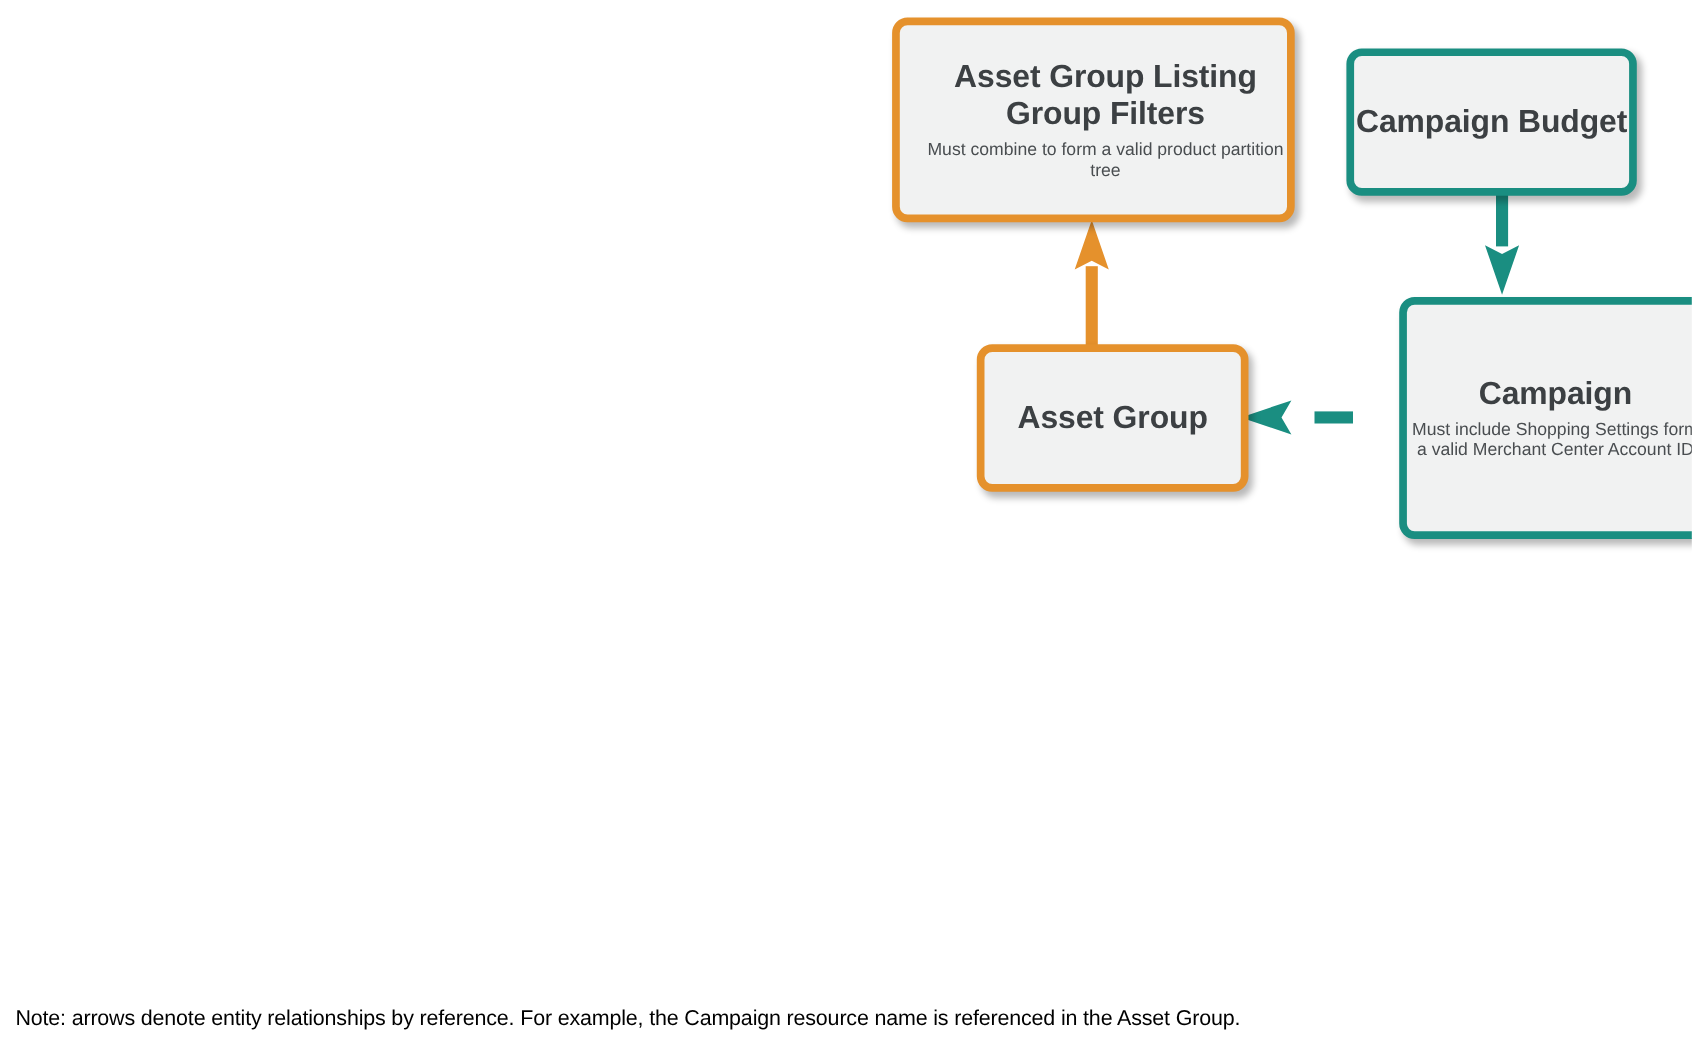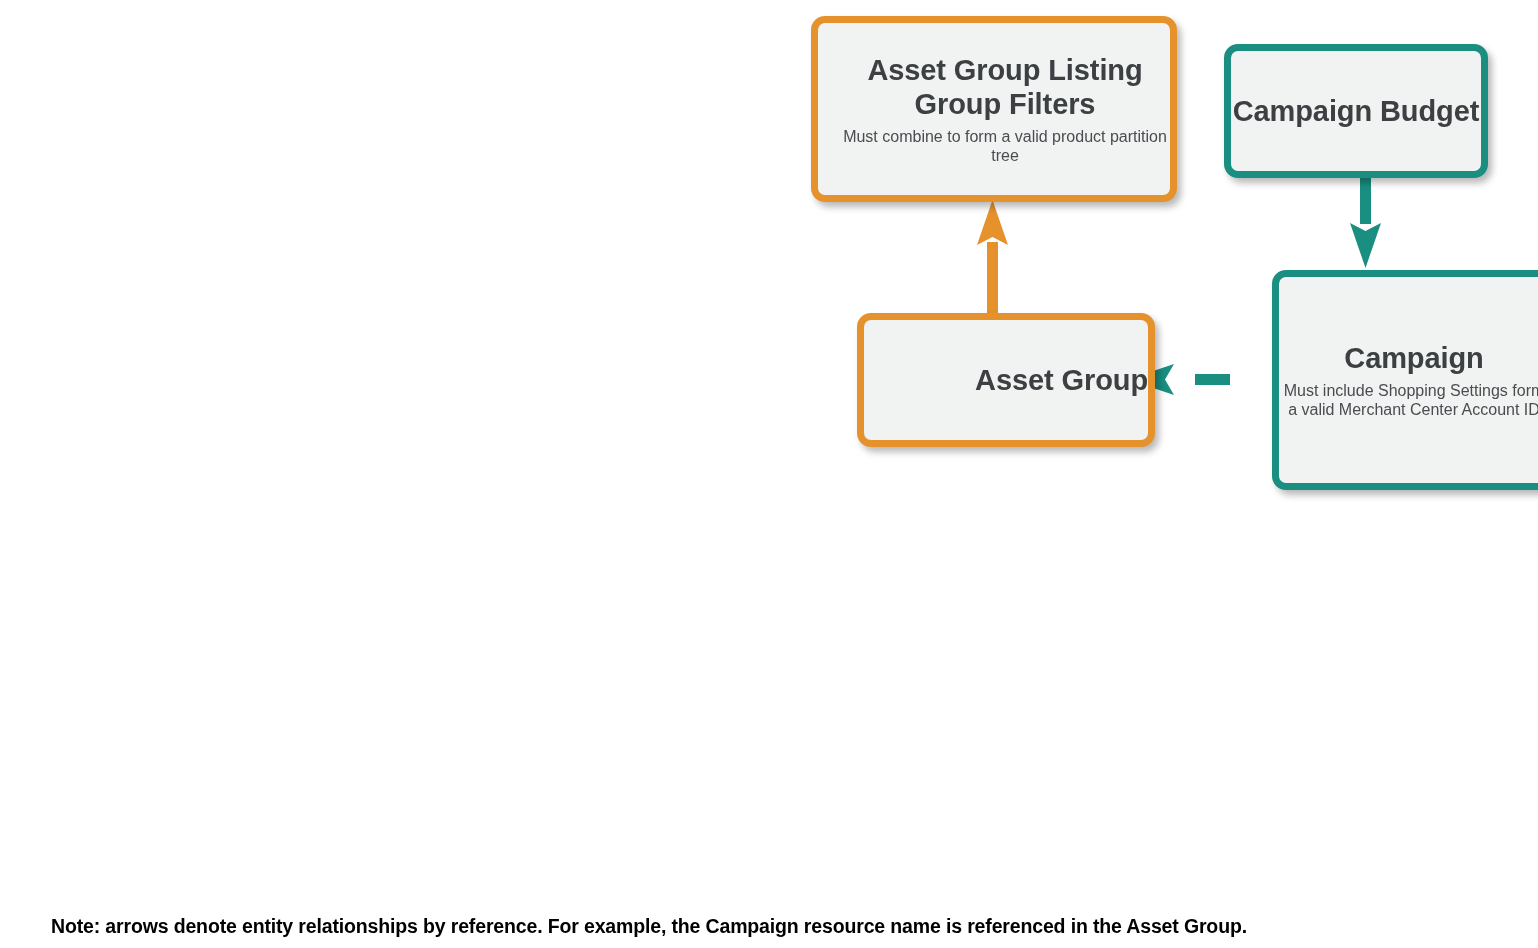--- a/index.html
+++ b/index.html
@@ -52,44 +52,43 @@
     color: #494d50;
     margin-top: 7px;
   }
 
   .node.orange { border-color: #e5912c; }
   .node.teal   { border-color: #1a8e81; }
 
   
   #node-aglgf   { left: 811px;  top: 16px;  width: 366px; height: 186px; padding-left: 22px; }
   #node-budget  { left: 1224px; top: 44px;  width: 264px; height: 134px; }
-  #node-asset   { left: 857px;  top: 313px; width: 298px; height: 134px; align-items: flex-end; }
+  #node-asset   { left: 888px;  top: 313px; width: 247px; height: 134px; }
   #node-campaign{ left: 1224px; top: 270px; width: 284px; height: 220px; margin-left: 48px; }
 
   
   #arrows {
     position: absolute;
     left: 0; top: 0;
     width: 1538px;
     height: 948px;
     z-index: 1;
     pointer-events: none;
   }
 
   
   #footer-note {
     position: absolute;
     left: 14px;
     top: 915px;
     font-size: 19.5px;
-    font-weight: bold;
+    font-weight: normal;
     color: #000000;
     letter-spacing: -0.15px;
     white-space: nowrap;
-    margin-left: 37px;
   }
 </style>
 </head>
 <body>
 
 <div id="canvas">
 
   <svg id="arrows" viewBox="0 0 1538 948" width="1538" height="948" xmlns="http://www.w3.org/2000/svg">
 
     <g>

